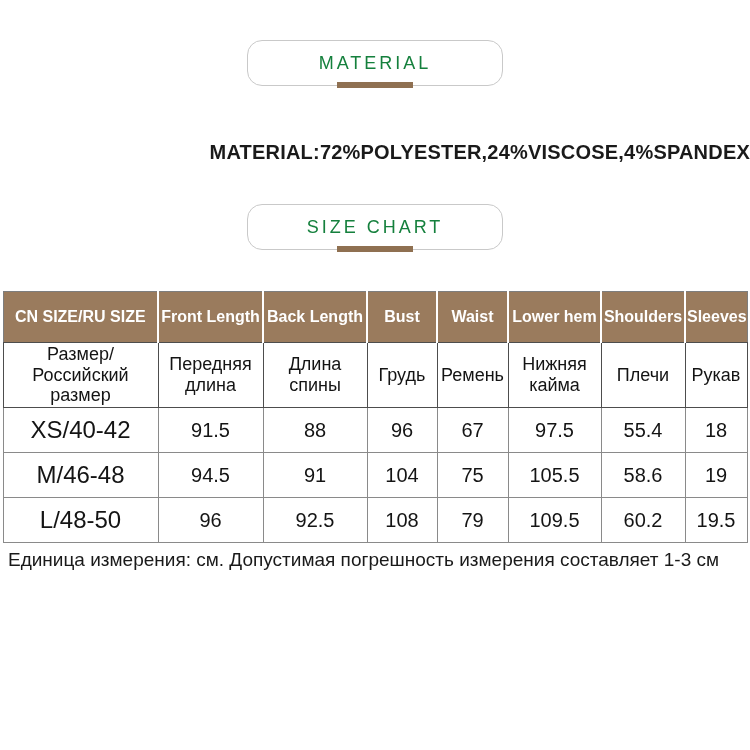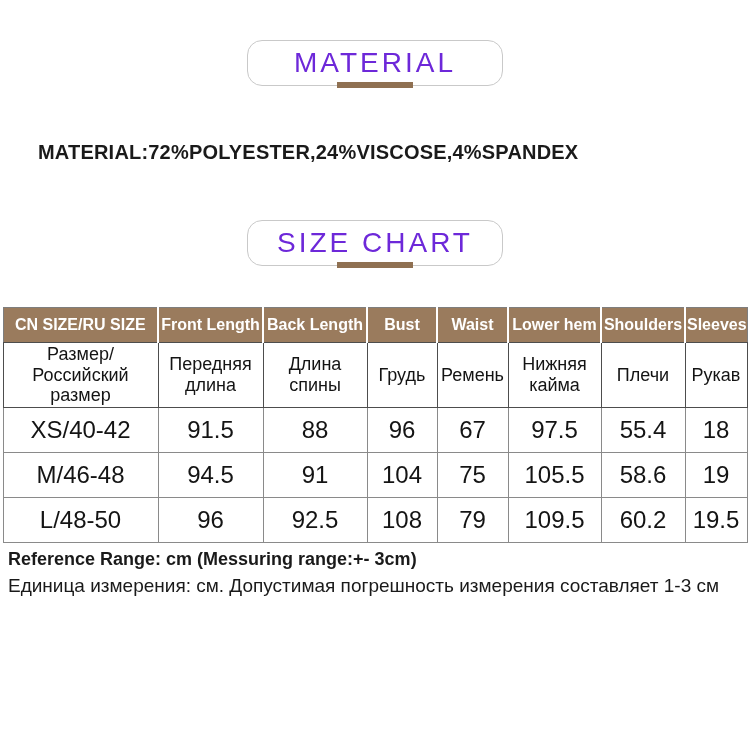--- a/index.html
+++ b/index.html
@@ -17,84 +17,85 @@
     height:46px;
     margin:0 auto;
     border:1px solid #c9c9c9;
     border-radius:15px;
     display:flex;
     align-items:center;
     justify-content:center;
     background:#ffffff;
   }
   .section-header .title{
-    font-size:28px;
+    font-size:18px;
     letter-spacing:3px;
-    color:#6d28d9;
+    color:#15803d;
     font-weight:normal;
     white-space:nowrap;
   }
   .section-header .bar{
     position:absolute;
     bottom:-3px;
     left:50%;
     transform:translateX(-50%);
     width:76px;
     height:6px;
     background:#8f7051;
   }
   #material-header{ margin-top:40px; }
-  #sizechart-header{ margin-top:54px; }
+  #sizechart-header{ margin-top:38px; }
 
   .material-info{
     margin:53px 0 0 38px;
     font-size:20px;
     font-weight:bold;
     line-height:27px;
     letter-spacing:0.2px;
     white-space:nowrap;
+    text-align:right;
   }
 
   table.size-table{
     width:744px;
     margin:41px auto 0 auto;
     border-collapse:collapse;
     table-layout:fixed;
     border:1px solid #7e7e7e;
   }
   tr.en-head th{
     background:#9a7b5d;
     color:#ffffff;
     font-size:16px;
     font-weight:bold;
     height:35px;
     border-right:2px solid #ffffff;
     border-bottom:1px solid #4d4d4d;
     white-space:nowrap;
-    padding:0 1px;
+    padding:16px 1px;
   }
   tr.en-head th:last-child{ border-right:none; }
   tr.ru-head th{
     background:#ffffff;
     color:#141414;
     font-size:18px;
     font-weight:normal;
     height:46px;
     border:1px solid #4d4d4d;
     white-space:pre-line;
     line-height:1.15;
     vertical-align:middle;
     padding:1px 2px;
   }
   tbody td{
     border:1px solid #8a8a8a;
     height:45px;
     text-align:center;
     vertical-align:middle;
-    font-size:24px;
+    font-size:20px;
     color:#141414;
   }
   tbody td.size-col{ font-size:24px; }
   .footer-note-en{
     margin:6px 0 0 8px;
     font-size:18px;
     font-weight:bold;
     line-height:20px;
   }
   .footer-note-ru{
@@ -187,16 +188,15 @@
           <td>92.5</td>
           <td>108</td>
           <td>79</td>
           <td>109.5</td>
           <td>60.2</td>
           <td>19.5</td>
         </tr>
       </tbody>
   </table>
 
-  <div class="footer-note-en">Reference Range: cm (Messuring range:+- 3cm)</div>
   <div class="footer-note-ru">Единица измерения: см. Допустимая погрешность измерения составляет 1-3 см</div>
 
 </div>
 
 </body></html>

